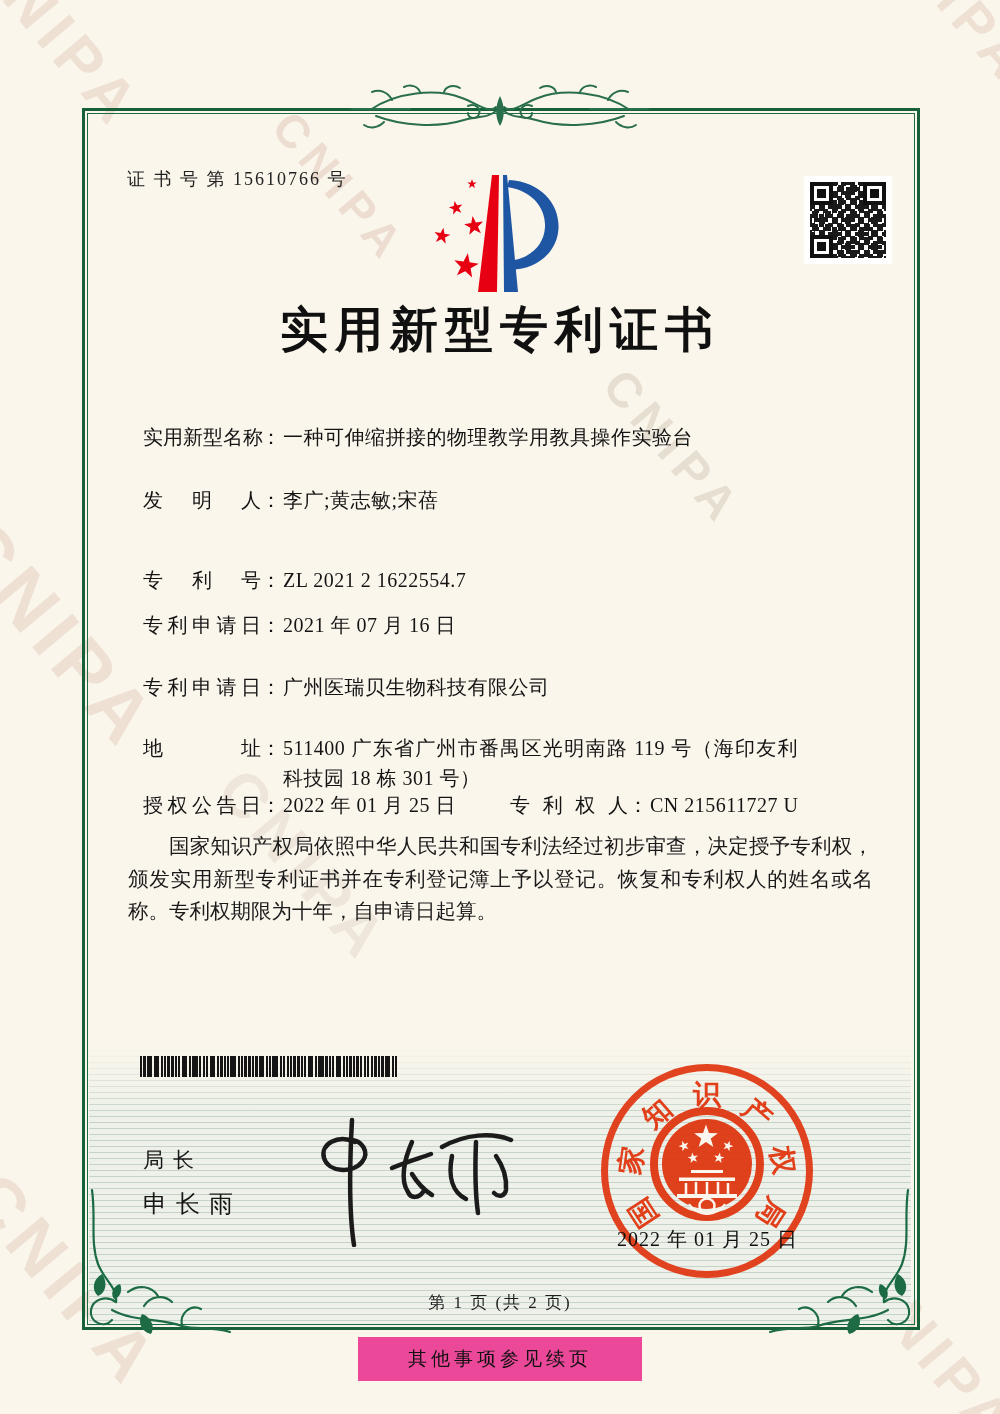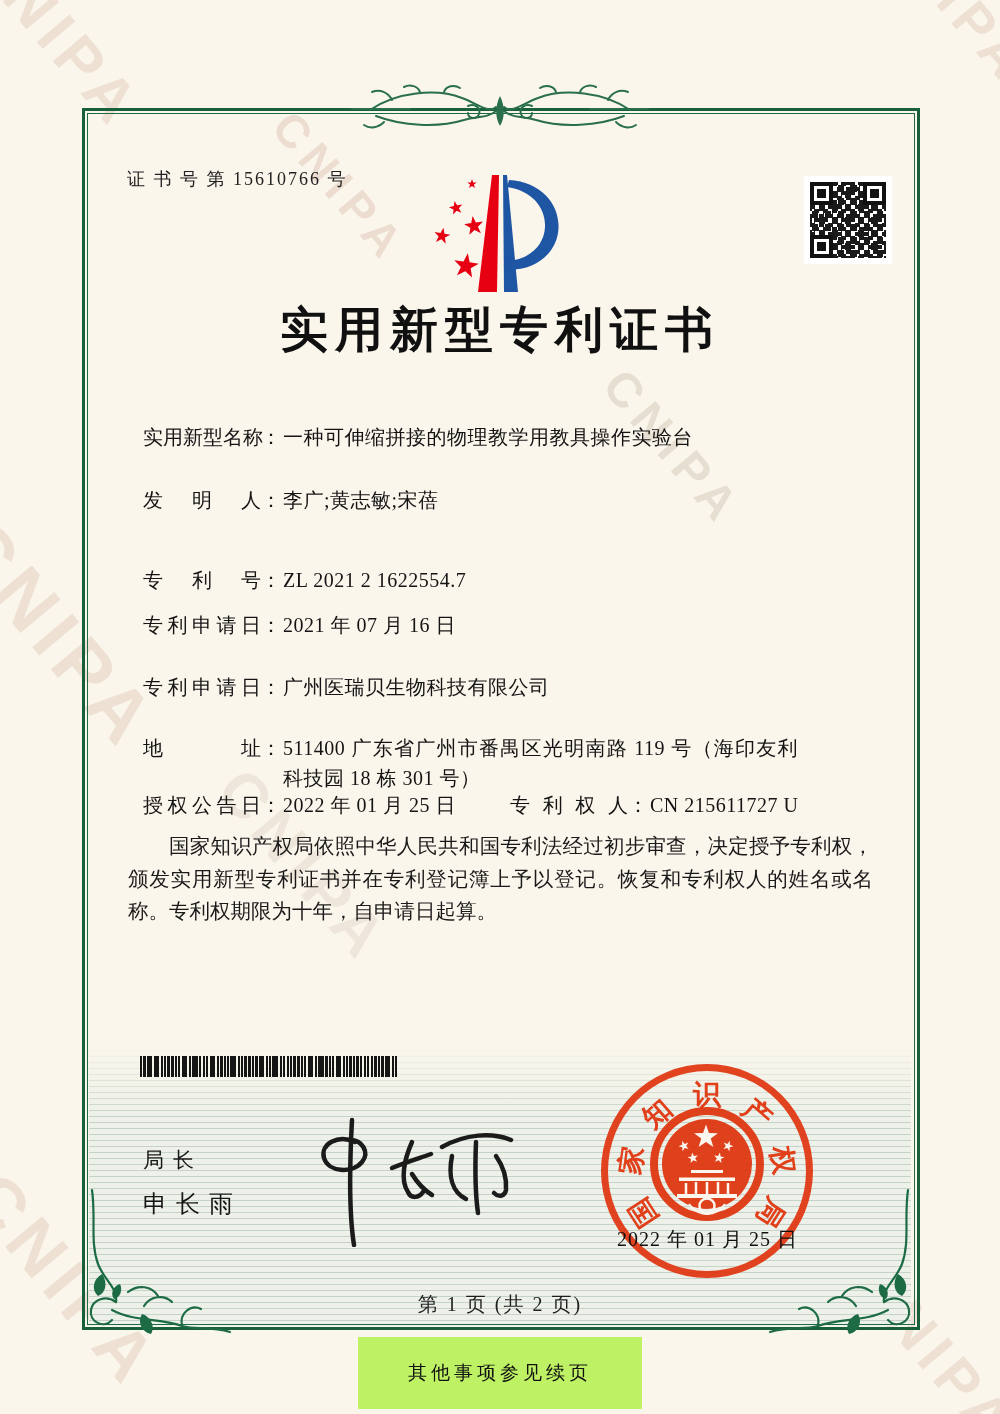--- a/index.html
+++ b/index.html
@@ -97,25 +97,25 @@
     position:absolute; left:50%; top:50%; width:32px; height:32px; margin:-16px 0 0 -16px;
     font-size:28px; font-weight:bold; text-align:center; line-height:32px;
     color:rgba(224,52,14,0.94);
   }
   .seal-date {
     position:absolute; left:610px; top:1226px; width:195px; text-align:center;
     font-size:20px; letter-spacing:1px; color:#101010;
   }
   .page-info {
     position:absolute; left:0; top:1291px; width:100%; text-align:center;
-    font-size:20px; letter-spacing:2px; color:#1e1e1e;
+    font-size:17px; letter-spacing:2px; color:#1e1e1e;
   }
   .note-box {
     position:absolute; left:50%; top:1337px; transform:translateX(-50%);
-    background:#bef264; padding:23px 50px; font-size:19px; letter-spacing:4px; color:#111;
+    background:#ec4899; padding:9px 50px; font-size:19px; letter-spacing:4px; color:#111;
     white-space:nowrap;
   }
   svg { display:block; }
 </style>
 </head>
 <body>
 
 <div class="page">
 
   <span class="wm wm1">CNIPA</span>

